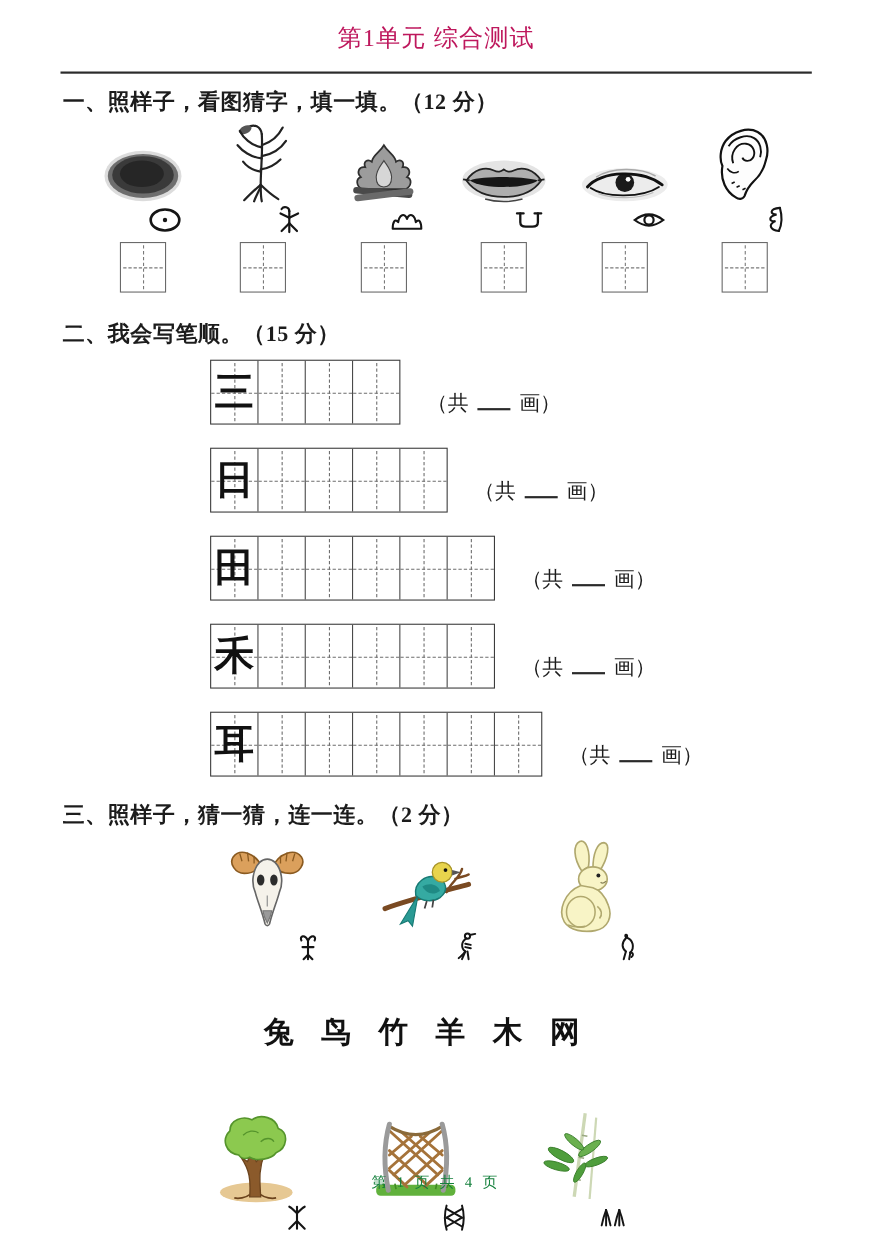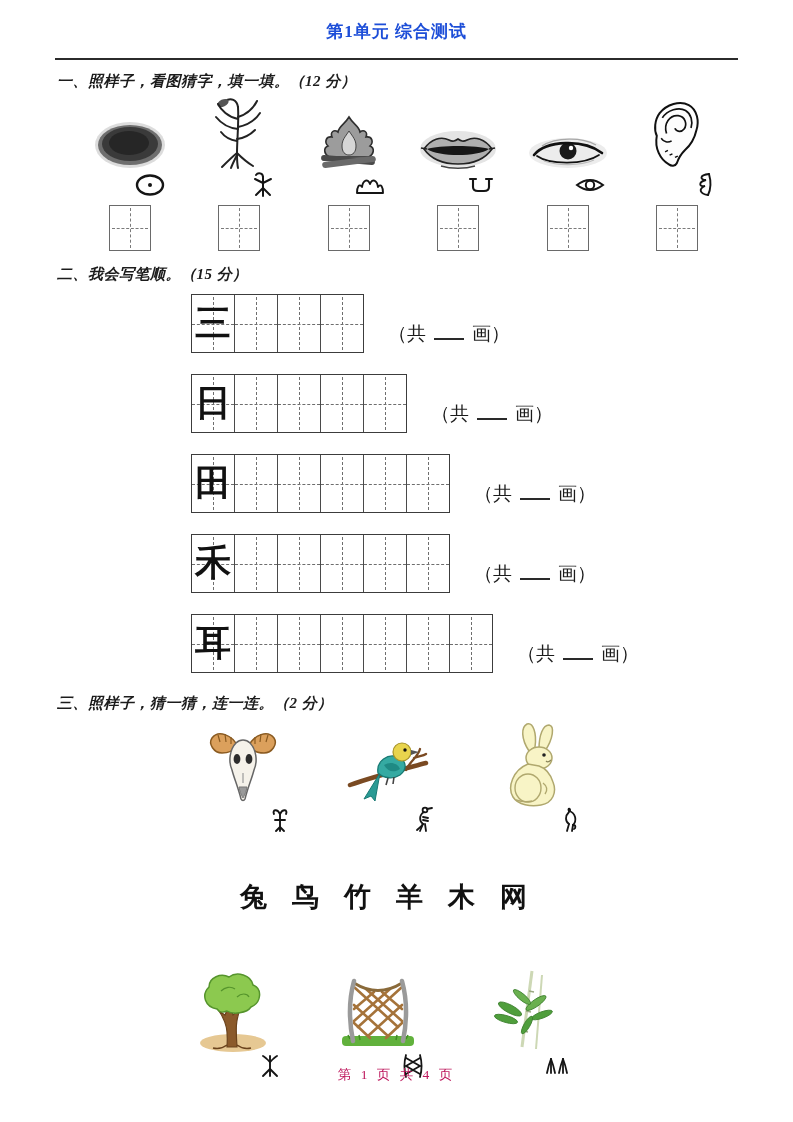--- a/index.html
+++ b/index.html
@@ -11,37 +11,36 @@
     font-family:"Liberation Serif", serif;
     color:#1c1c1c;
     overflow:hidden;
     box-sizing:border-box;
     padding:0 55px;
   }
   
   .doc-title{
     margin-top:20px;
     text-align:center;
-    font-size:17px;
-    font-weight:bold;
-    color:#1d4ed8;
+    font-size:22px;
+    font-weight:normal;
+    color:#be185d;
     letter-spacing:1px;
   }
   .title-rule{
     margin-top:15px;
     border:none;
     border-top:2px solid #2b2b2b;
     width:100%;
   }
   .sec-heading{
-    font-size:15px;
+    font-size:20px;
     font-weight:600;
     margin:12px 0 0 2px;
     letter-spacing:0.5px;
-    font-style:italic;
   }
   
   .pict-row{
     display:flex;
     justify-content:space-between;
     margin:8px 18px 0 32px;
   }
   .pict-col{
     display:flex;flex-direction:column;align-items:center;
     width:86px;
@@ -126,21 +125,21 @@
   }
   .match-char{
     font-size:27px;font-weight:600;color:#111;
   }
   
   .footer{
     position:absolute;left:0;right:0;top:1066px;
     text-align:center;
     font-size:13.5px;
     letter-spacing:3px;
-    color:#be185d;
+    color:#15803d;
   }
   svg{display:block;}
 </style>
 </head>
 <body>
 
 <div class="page">
 
   <div class="doc-title">第1单元 综合测试</div>
   <hr class="title-rule">
@@ -270,21 +269,21 @@
         <svg width="20" height="28" viewBox="0 0 20 28" fill="none" stroke="#151515" stroke-width="1.9" stroke-linecap="round">
           <path d="M15,3 C5,4 6,9 12,9 C4,11 5,16 11,15 C4,18 6,23 14,24"></path>
           <path d="M15,3 C17,10 17,18 14,24"></path>
         </svg>
       </div>
       <div class="pgrid"></div>
     </div>
 
   </div>
 
-  <div class="sec-heading" style="margin-top:14px;">二、我会写笔顺。（15 分）</div>
+  <div class="sec-heading" style="margin-top:24px;">二、我会写笔顺。（15 分）</div>
 
   <div class="stroke-rows">
     <div class="stroke-row">
       <div class="sg">
           <div class="sg-cell sg-char">
             <span>三</span>
           </div>
           <div class="sg-cell"></div>
           <div class="sg-cell"></div>
           <div class="sg-cell"></div>

